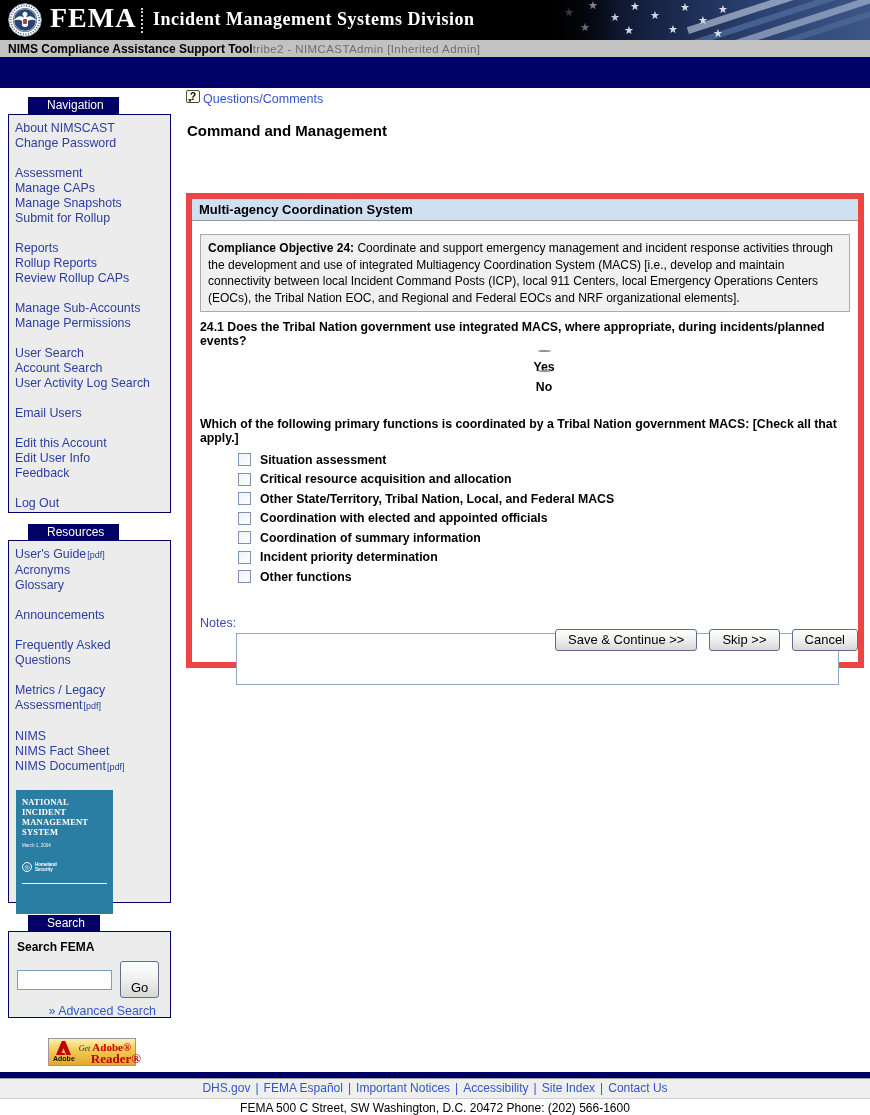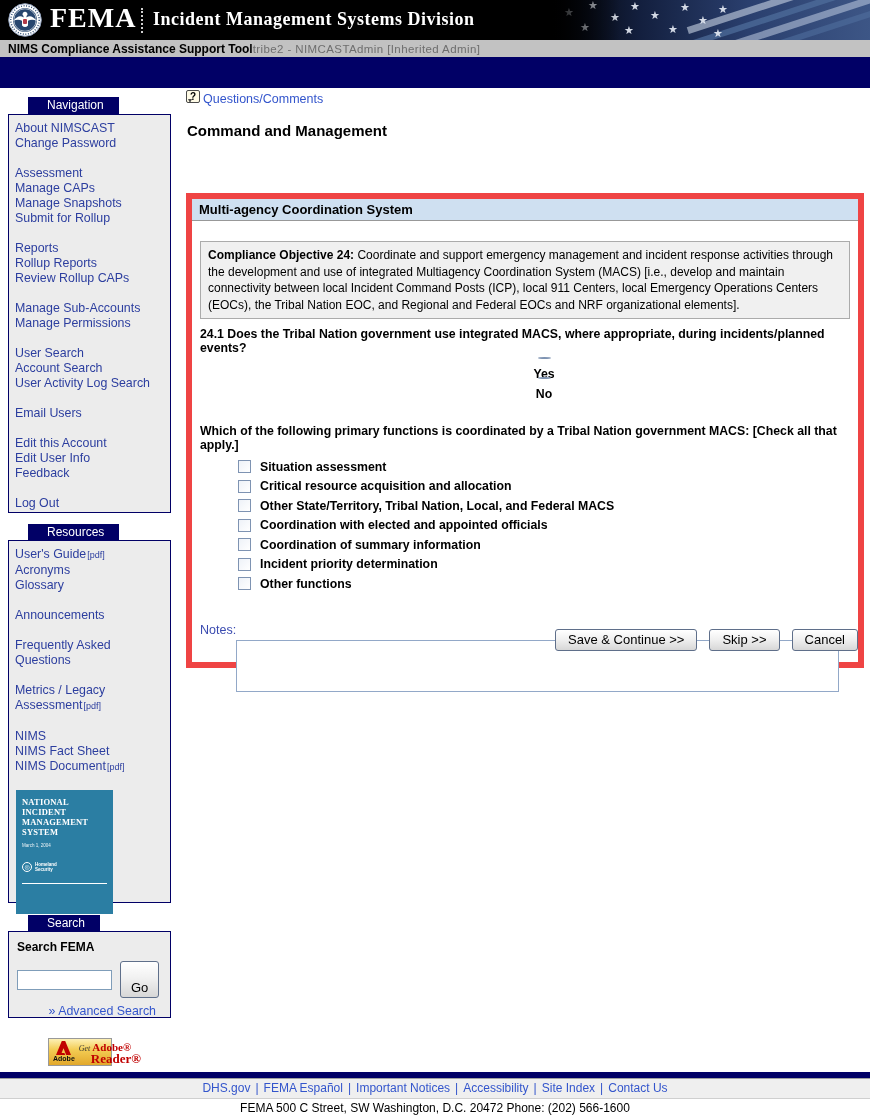--- a/index.html
+++ b/index.html
@@ -52,21 +52,21 @@
   
   .srch-label { font-size:12px; font-weight:bold; margin:2px 0 7px 2px; }
   .srch-row { display:flex; align-items:center; gap:8px; margin-left:2px; }
   .srch-input { width:95px; height:20px; border:1px solid #7f9db9; background:#fff; font-size:12px; padding:0 3px; }
   .win-btn { font-family:"Liberation Sans", sans-serif; font-size:13px; color:#000; padding:18px 10px 2px;
     background:linear-gradient(180deg,#ffffff 0%,#f1f1f1 45%,#d7d7d7 100%);
     border:1px solid #5f6f8a; border-radius:3px; cursor:pointer; }
   .adv-link { display:block; text-align:right; padding-right:8px; margin-top:6px; color:#3355cc; font-size:12.4px; }
 
   
-  .adobe-badge { position:absolute; left:48px; top:1038px; width:64px; height:28px;
+  .adobe-badge { position:absolute; left:48px; top:1038px; width:88px; height:28px;
     background:linear-gradient(180deg,#fdf0b5 0%,#f3cd55 40%,#e2a82b 100%);
     border:1px solid #999; display:flex; align-items:center; padding:1px 4px; gap:4px; cursor:pointer; }
   .adobe-left { display:flex; flex-direction:column; align-items:center; line-height:8px; }
   .adobe-word { font-size:7px; font-weight:bold; color:#111; }
   .adobe-right { font-family:"Liberation Serif", serif; line-height:10px; }
   .adobe-get { font-style:italic; font-size:8px; color:#333; margin-right:2px; font-family:"Liberation Serif", serif; }
   .adobe-r1 { color:#c00000; font-weight:bold; font-size:11px; }
   .adobe-r2 { color:#c00000; font-weight:bold; font-size:13px; margin-left:12px; }
 
   
@@ -80,21 +80,21 @@
   .q-icon { position:relative; width:14px; height:13px; border:1px solid #4a4a4a; background:#fffbe6;
     font-size:10px; font-weight:bold; text-align:center; line-height:12px; border-radius:2px; margin-top:-2px; }
   .q-icon::after { content:""; position:absolute; left:1px; bottom:-5px;
     border:4px solid transparent; border-top-color:#4a4a4a; border-left-width:2px; border-right-width:2px; }
   .help-link { color:#3355cc; }
 
   .pagetitle { position:absolute; left:187px; top:122px; font-size:15px; font-weight:bold; }
 
   .panel { position:absolute; left:186px; top:162px; width:678px; height:475px; border:6px solid #ef4444; background:#fff;margin-top:31px; }
   .panel-hd { height:22px; background:#cfe0f1; border-bottom:1px solid #989898; font-size:13px; font-weight:bold; line-height:21px; padding-left:7px; }
-  .panel-body { padding:20px 8px; }
+  .panel-body { padding:13px 8px; }
   .objective { background:#f0f0f0; border:1px solid #ababab; padding:5px 7px; font-size:12px; line-height:16.5px; }
   .objective b { font-weight:bold; }
   .question { font-size:12.3px; font-weight:bold; margin-top:8px; }
   .q2 { margin-top:29px; }
   .opt-row { display:flex; align-items:center; gap:8px; margin-left:38px; height:18px; margin-top:2px;flex-direction:column; }
   .opt-row:first-of-type { margin-top:5px; }
   .chk-col { margin-top:5px; }
   .chk-row { display:flex; align-items:center; gap:9px; margin-left:38px; height:19.5px; }
   .opt-label, .chk-label { font-size:12.3px; font-weight:bold; }
   input.radio { appearance:none; -webkit-appearance:none; width:13px; height:13px; border:1px solid #7e93b2; border-radius:50%;

